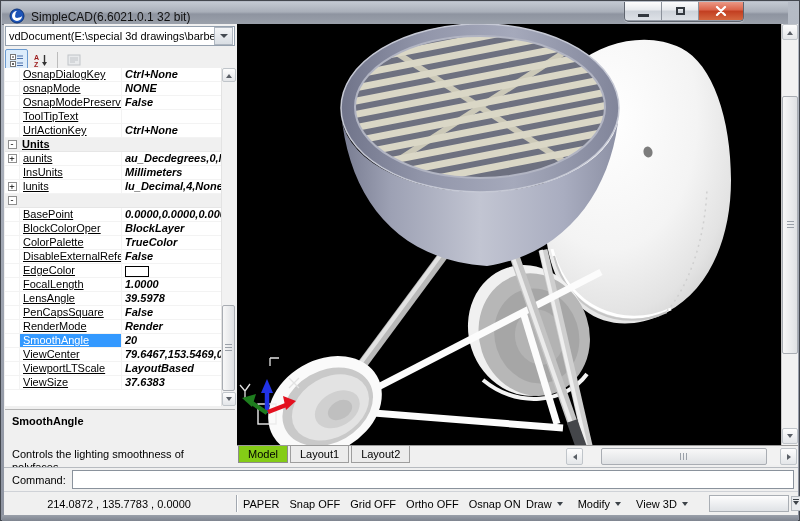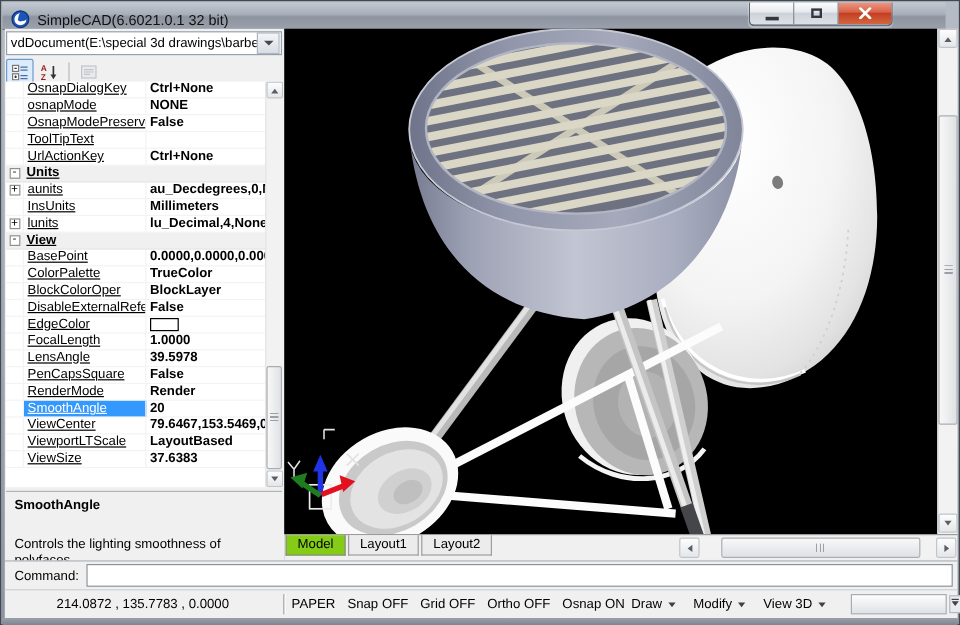--- a/index.html
+++ b/index.html
@@ -29,21 +29,21 @@
   .pgrid{position:absolute;left:1px;top:44px;width:231px;height:338px;background:#fff;overflow:hidden;}
   .prows{position:absolute;left:0;top:0;width:217px;}
   .prow{display:flex;height:14px;box-sizing:border-box;border-bottom:1px solid #f3f3f3;align-items:center;}
   .gutter{flex:0 0 14px;height:100%;display:flex;align-items:center;justify-content:center;border-right:1px solid #f3f3f3;}
   .prow.category{background:#f0f0f0;border-bottom:1px solid #e6e6e6;}
   .prow.category .gutter{border-right:none;}
   .xbox{width:9px;height:9px;border:1px solid #8f8f8f;background:#fff;box-sizing:border-box;font-size:9px;line-height:6px;text-align:center;color:#000;font-family:"DejaVu Sans Mono",monospace;}
   .pname{flex:0 0 96px;padding:0 2px 0 3px;overflow:hidden;white-space:nowrap;border-right:1px solid #f3f3f3;height:100%;line-height:13px;text-decoration:underline;}
   .pname.cat{flex:1;font-weight:bold;border-right:none;}
   .pname.sel{background:#3399ff;color:#fff;}
-  .pvalue{flex:1;font-weight:bold;padding:0 2px 0 3px;overflow:hidden;white-space:nowrap;line-height:13px;}
+  .pvalue{flex:1;font-weight:bold;padding:0 2px 0 3px;overflow:hidden;white-space:nowrap;line-height:13px;font-style:italic;}
   .swatch{display:inline-block;width:22px;height:9px;background:#fff;border:1px solid #000;vertical-align:middle;}
   .pg-scroll{position:absolute;right:0;top:0;width:14px;height:338px;background:#f2f2f2;border-left:1px solid #e3e3e3;}
   .sbtn{position:absolute;left:0;width:14px;height:14px;background:linear-gradient(#fdfdfd,#e4e6e9);border:1px solid #c0c5ca;box-sizing:border-box;border-radius:2px;display:flex;align-items:center;justify-content:center;}
   .tri-up{width:0;height:0;border:3px solid transparent;border-bottom:4px solid #5a5f66;margin-top:-2px;}
   .tri-dn{width:0;height:0;border:3px solid transparent;border-top:4px solid #5a5f66;margin-top:3px;}
   .tri-lf{width:0;height:0;border:3px solid transparent;border-right:4px solid #5a5f66;margin-left:-2px;}
   .tri-rt{width:0;height:0;border:3px solid transparent;border-left:4px solid #5a5f66;margin-left:3px;}
   .pg-thumb{position:absolute;left:0;top:237px;width:13px;height:86px;background:linear-gradient(90deg,#f8f8f8,#dfe1e4);border:1px solid #a9adb3;border-radius:2px;box-sizing:border-box;display:flex;align-items:center;justify-content:center;}
   .grip-h{width:7px;height:8px;background:repeating-linear-gradient(#9aa0a8 0 1px,transparent 1px 3px);}
   .grip-v{width:8px;height:7px;background:repeating-linear-gradient(90deg,#9aa0a8 0 1px,transparent 1px 3px);}
@@ -190,36 +190,35 @@
             <span class="gutter">
               <span class="xbox">+</span>
             </span>
             <span class="pname">lunits</span>
             <span class="pvalue">lu_Decimal,4,None</span>
           </div>
         <div class="prow category">
             <span class="gutter">
               <span class="xbox">-</span>
             </span>
-            <span class="pname cat">View</span>
           </div>
         <div class="prow">
             <span class="gutter"></span>
             <span class="pname">BasePoint</span>
             <span class="pvalue">0.0000,0.0000,0.000</span>
           </div>
         <div class="prow">
             <span class="gutter"></span>
+            <span class="pname">BlockColorOper</span>
+            <span class="pvalue">BlockLayer</span>
+          </div>
+        <div class="prow">
+            <span class="gutter"></span>
             <span class="pname">ColorPalette</span>
             <span class="pvalue">TrueColor</span>
-          </div>
-        <div class="prow">
-            <span class="gutter"></span>
-            <span class="pname">BlockColorOper</span>
-            <span class="pvalue">BlockLayer</span>
           </div>
         <div class="prow">
             <span class="gutter"></span>
             <span class="pname">DisableExternalRefer</span>
             <span class="pvalue">False</span>
           </div>
         <div class="prow">
             <span class="gutter"></span>
             <span class="pname">EdgeColor</span>
             <span class="pvalue"><span class="swatch"></span></span>

